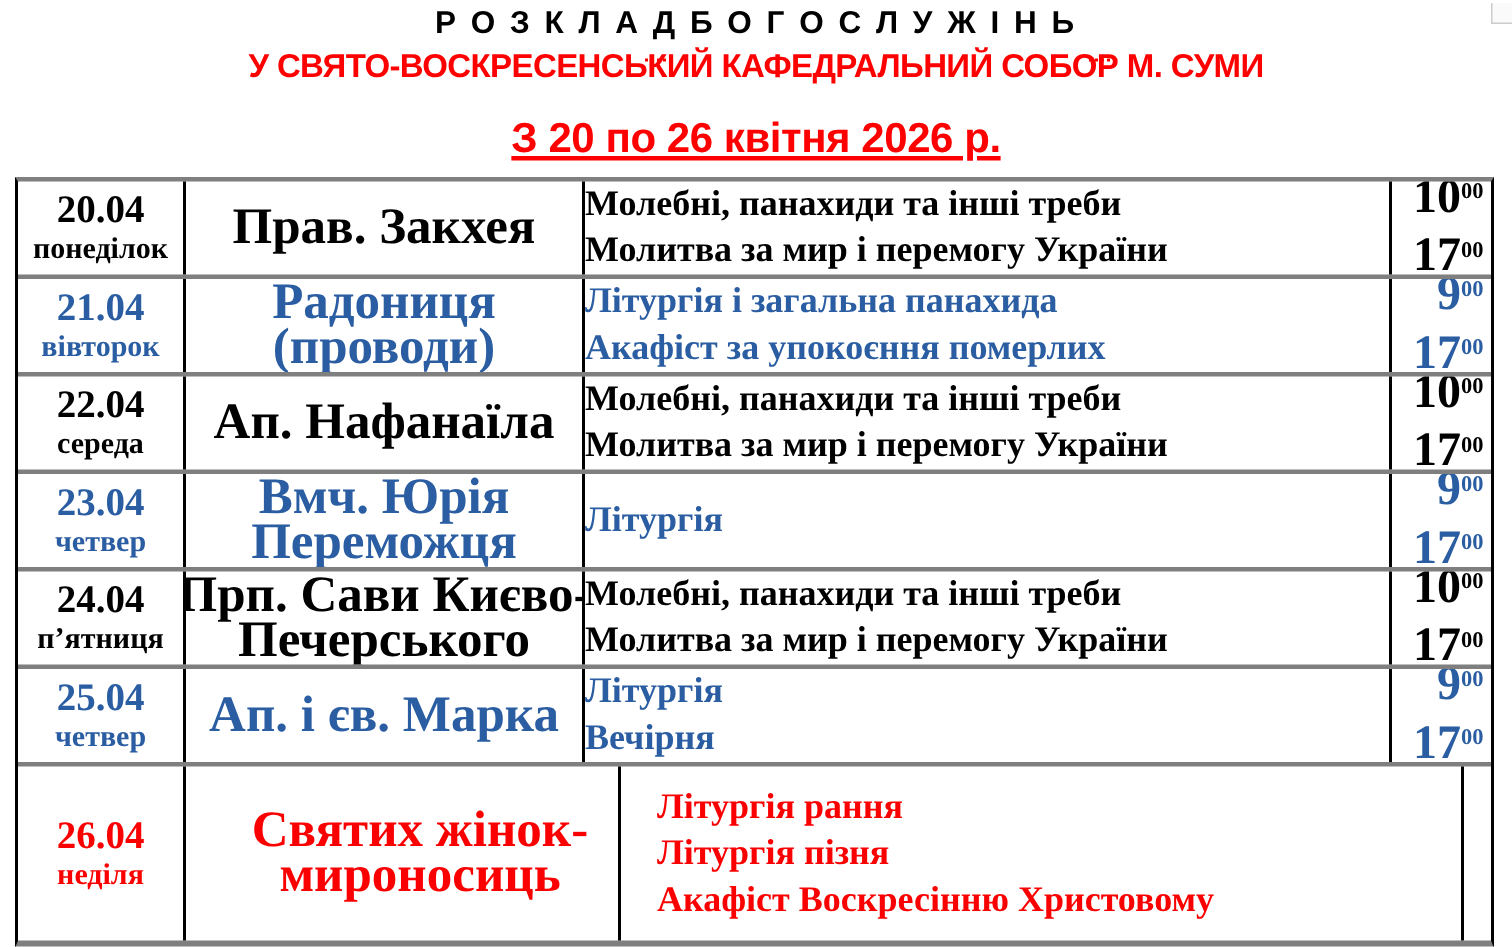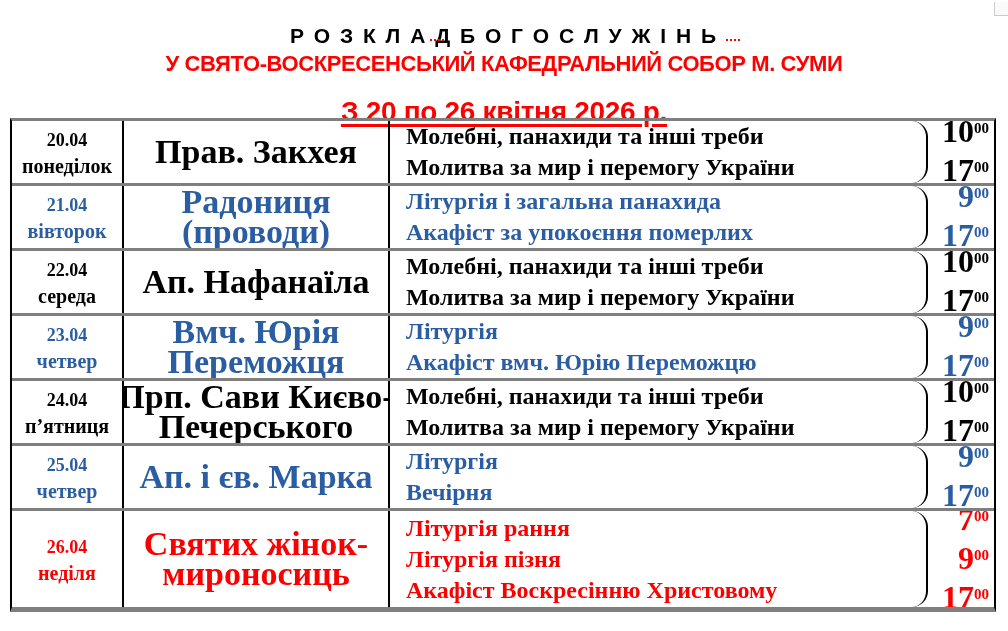--- a/index.html
+++ b/index.html
@@ -6,21 +6,21 @@
   body{
     width:1008px;height:631px;
     background:#ffffff;
     font-family:"Liberation Serif", serif;
     position:relative;
     overflow:hidden;
   }
   
   .hdr-title{
     text-align:center;
-    margin:24px 0 0 0;
+    margin:4px 0 0 0;
     font-family:"Liberation Sans", sans-serif;
     font-weight:bold;
     font-size:21px;
     letter-spacing:2px;
     color:#000000;
     position:relative;
   }
   .hdr-subtitle{
     text-align:center;
     margin-top:3px;
@@ -67,32 +67,32 @@
     border-top:3px solid #7f7f7f;
     border-bottom:5px solid #7f7f7f;
     box-sizing:border-box;
   }
   .row{
     display:grid;
     grid-template-columns:112px 266px 538px 1fr;
     border-bottom:3px solid #7f7f7f;
     height:62px;
   }
-  .row.tall{height:96px;}
+  .row.tall{height:116px;gap:24px;}
   .row:last-child{border-bottom:none;}
   .cell{
     display:flex;flex-direction:column;
     justify-content:center;align-items:center;
     box-sizing:border-box;
     overflow:hidden;
   }
   .date-cell,.feast-cell,.services-cell{border-right:2px solid #000;}
-  .services-cell{align-items:flex-start;padding-left:16px;border-radius:16px;}
+  .services-cell{align-items:flex-start;padding-left:0;}
   .times-cell{align-items:flex-end;padding-right:5px;}
-  .date-num{font-size:18px;font-weight:bold;line-height:28px;}
+  .date-num{font-size:26px;font-weight:bold;line-height:28px;}
   .weekday{font-size:20px;font-weight:bold;line-height:24px;}
   .feast-line{font-size:34px;font-weight:bold;line-height:30px;text-align:center;white-space:nowrap;}
   .svc-line{font-size:24px;font-weight:bold;line-height:31px;white-space:nowrap;}
   .time-line{line-height:31px;font-weight:bold;white-space:nowrap;}
   .time-hour{font-size:32px;}
   .time-min{font-size:15px;vertical-align:9px;}
   
   .c-black{color:#000000;}
   .c-blue{color:#2a5da2;}
   .c-red{color:#fa0000;}
@@ -171,21 +171,20 @@
     <div class="cell date-cell">
       <div class="date-num">23.04</div>
       <div class="weekday">четвер</div>
     </div>
     <div class="cell feast-cell">
       <div class="feast-line">Вмч. Юрія</div>
       <div class="feast-line">Переможця</div>
     </div>
     <div class="cell services-cell">
       <div class="svc-line">Літургія</div>
-      <div class="svc-line">Акафіст вмч. Юрію Переможцю</div>
     </div>
     <div class="cell times-cell">
       <div class="time-line"><span class="time-hour">9</span><span class="time-min">00</span></div>
       <div class="time-line"><span class="time-hour">17</span><span class="time-min">00</span></div>
     </div>
   </div>
 
   <div class="row c-black">
     <div class="cell date-cell">
       <div class="date-num">24.04</div>

